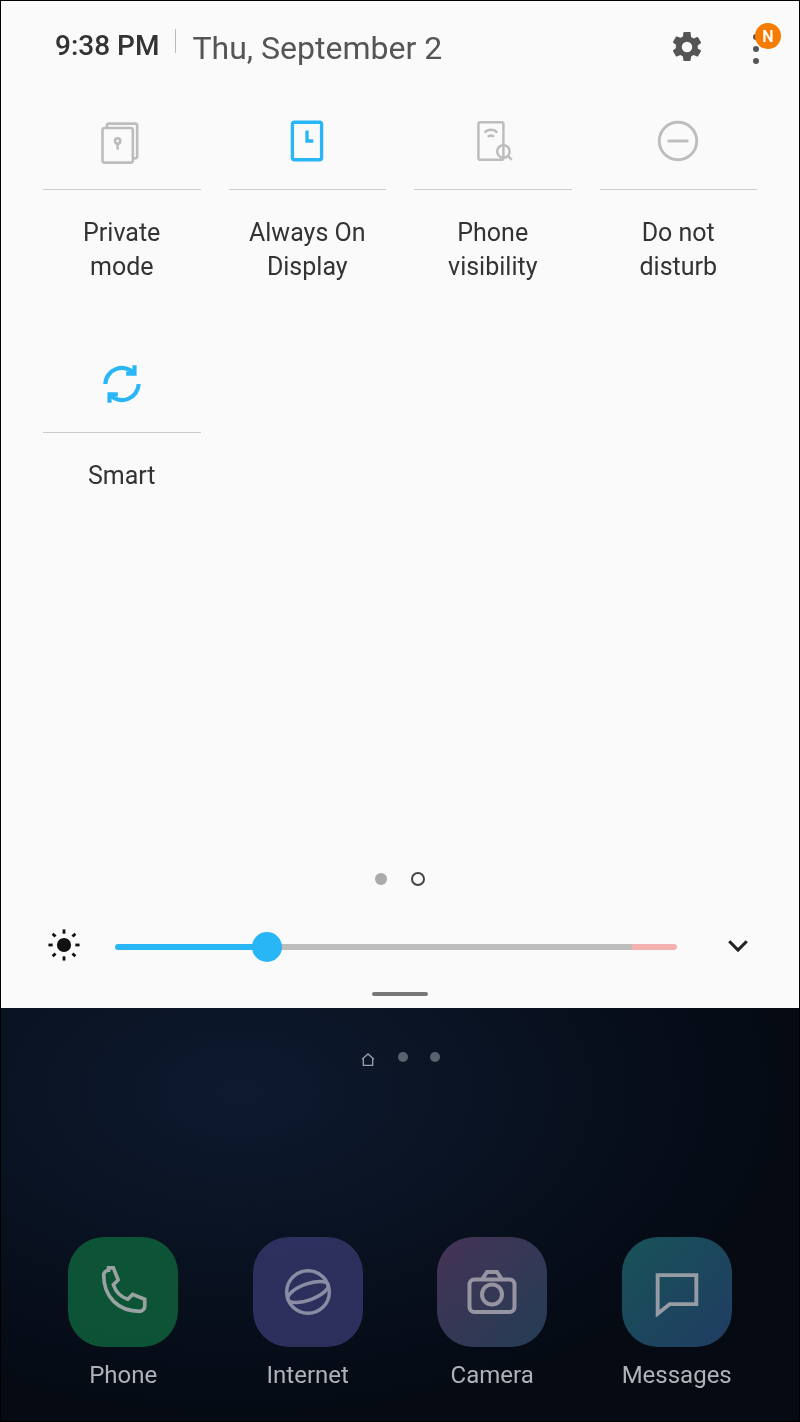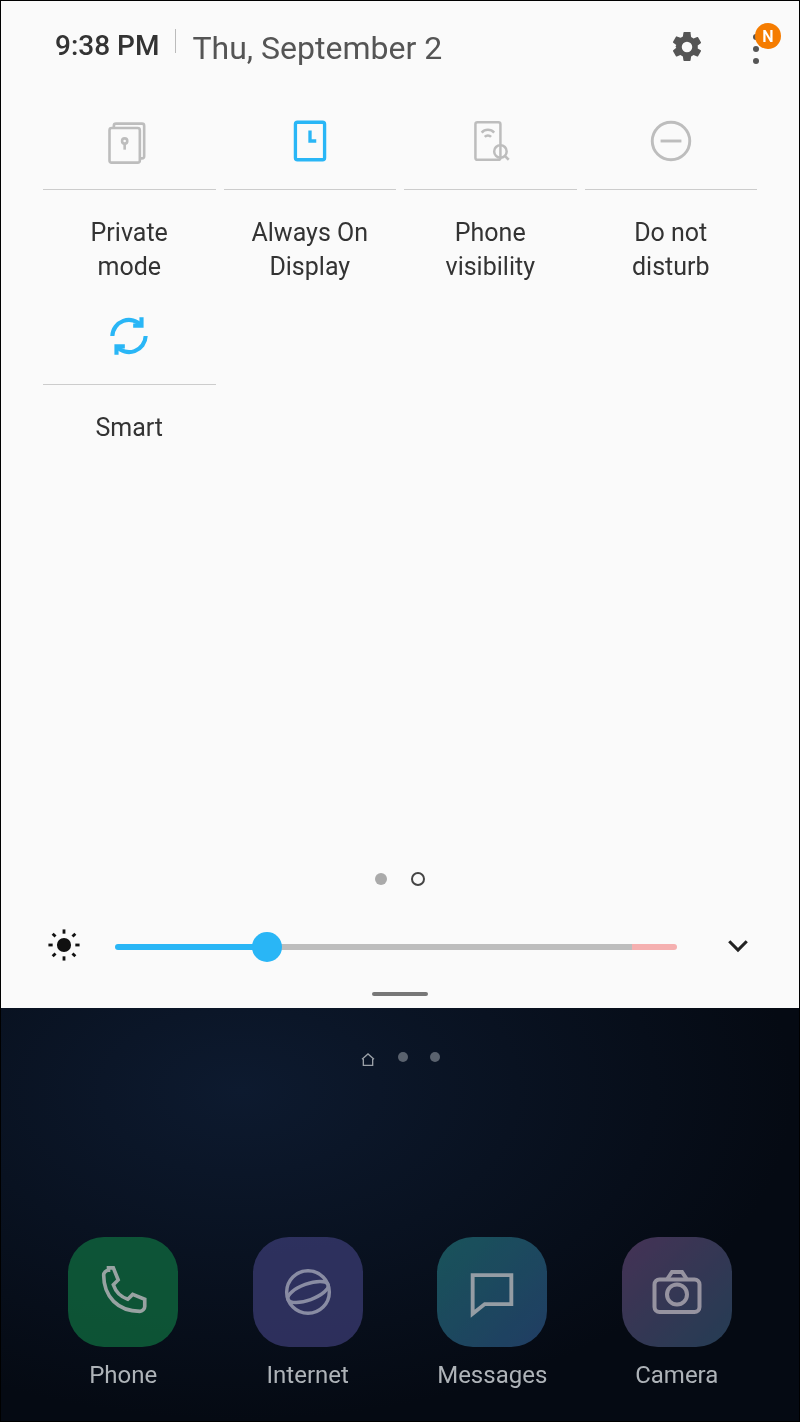--- a/index.html
+++ b/index.html
@@ -38,21 +38,20 @@
   }
   .dots { display: flex; flex-direction: column; gap: 6px; justify-content: center; height: 100%; padding-left: 6px;}
   .dots span { width: 6px; height: 6px; border-radius: 50%; background: #555; }
 
   .qs-grid {
     display: grid;
     grid-template-columns: repeat(4, 1fr);
     padding: 16px 42px 0 42px;
     column-gap: 28px;
     row-gap: 56px;
-    gap: 8px;
   }
   .tile {
     display: flex; flex-direction: column; align-items: center;
     cursor: pointer;
     position: relative;
   }
   .tile .icon-zone {
     height: 92px;
     width: 100%;
     display: flex;
@@ -310,31 +309,31 @@
     <div class="app">
       <div class="icn internet-bg">
         <svg width="64" height="64" viewBox="0 0 24 24" fill="none" stroke="#b4b6d0" stroke-width="1.3">
             <circle cx="12" cy="12" r="8"></circle>
             <ellipse cx="12" cy="12" rx="8" ry="3" transform="rotate(-20 12 12)"></ellipse>
           </svg>
       </div>
       <div class="txt">Internet</div>
     </div>
     <div class="app">
-      <div class="icn msg-bg">
-        <svg width="58" height="58" viewBox="0 0 24 24" fill="none" stroke="#c5cdd3" stroke-width="1.6">
-            <path d="M4 5h16v12H9l-5 4V5z"></path>
-          </svg>
-      </div>
-      <div class="txt">Messages</div>
-    </div>
-    <div class="app">
       <div class="icn cam-bg">
         <svg width="60" height="60" viewBox="0 0 24 24" fill="none" stroke="#c7c1cf" stroke-width="1.6">
             <rect x="3" y="7" width="18" height="13" rx="2"></rect>
             <path d="M8 7l2-3h4l2 3"></path>
             <circle cx="12" cy="13" r="4"></circle>
           </svg>
       </div>
       <div class="txt">Camera</div>
     </div>
+    <div class="app">
+      <div class="icn msg-bg">
+        <svg width="58" height="58" viewBox="0 0 24 24" fill="none" stroke="#c5cdd3" stroke-width="1.6">
+            <path d="M4 5h16v12H9l-5 4V5z"></path>
+          </svg>
+      </div>
+      <div class="txt">Messages</div>
+    </div>
   </div>
 </div>
 
 </body></html>

